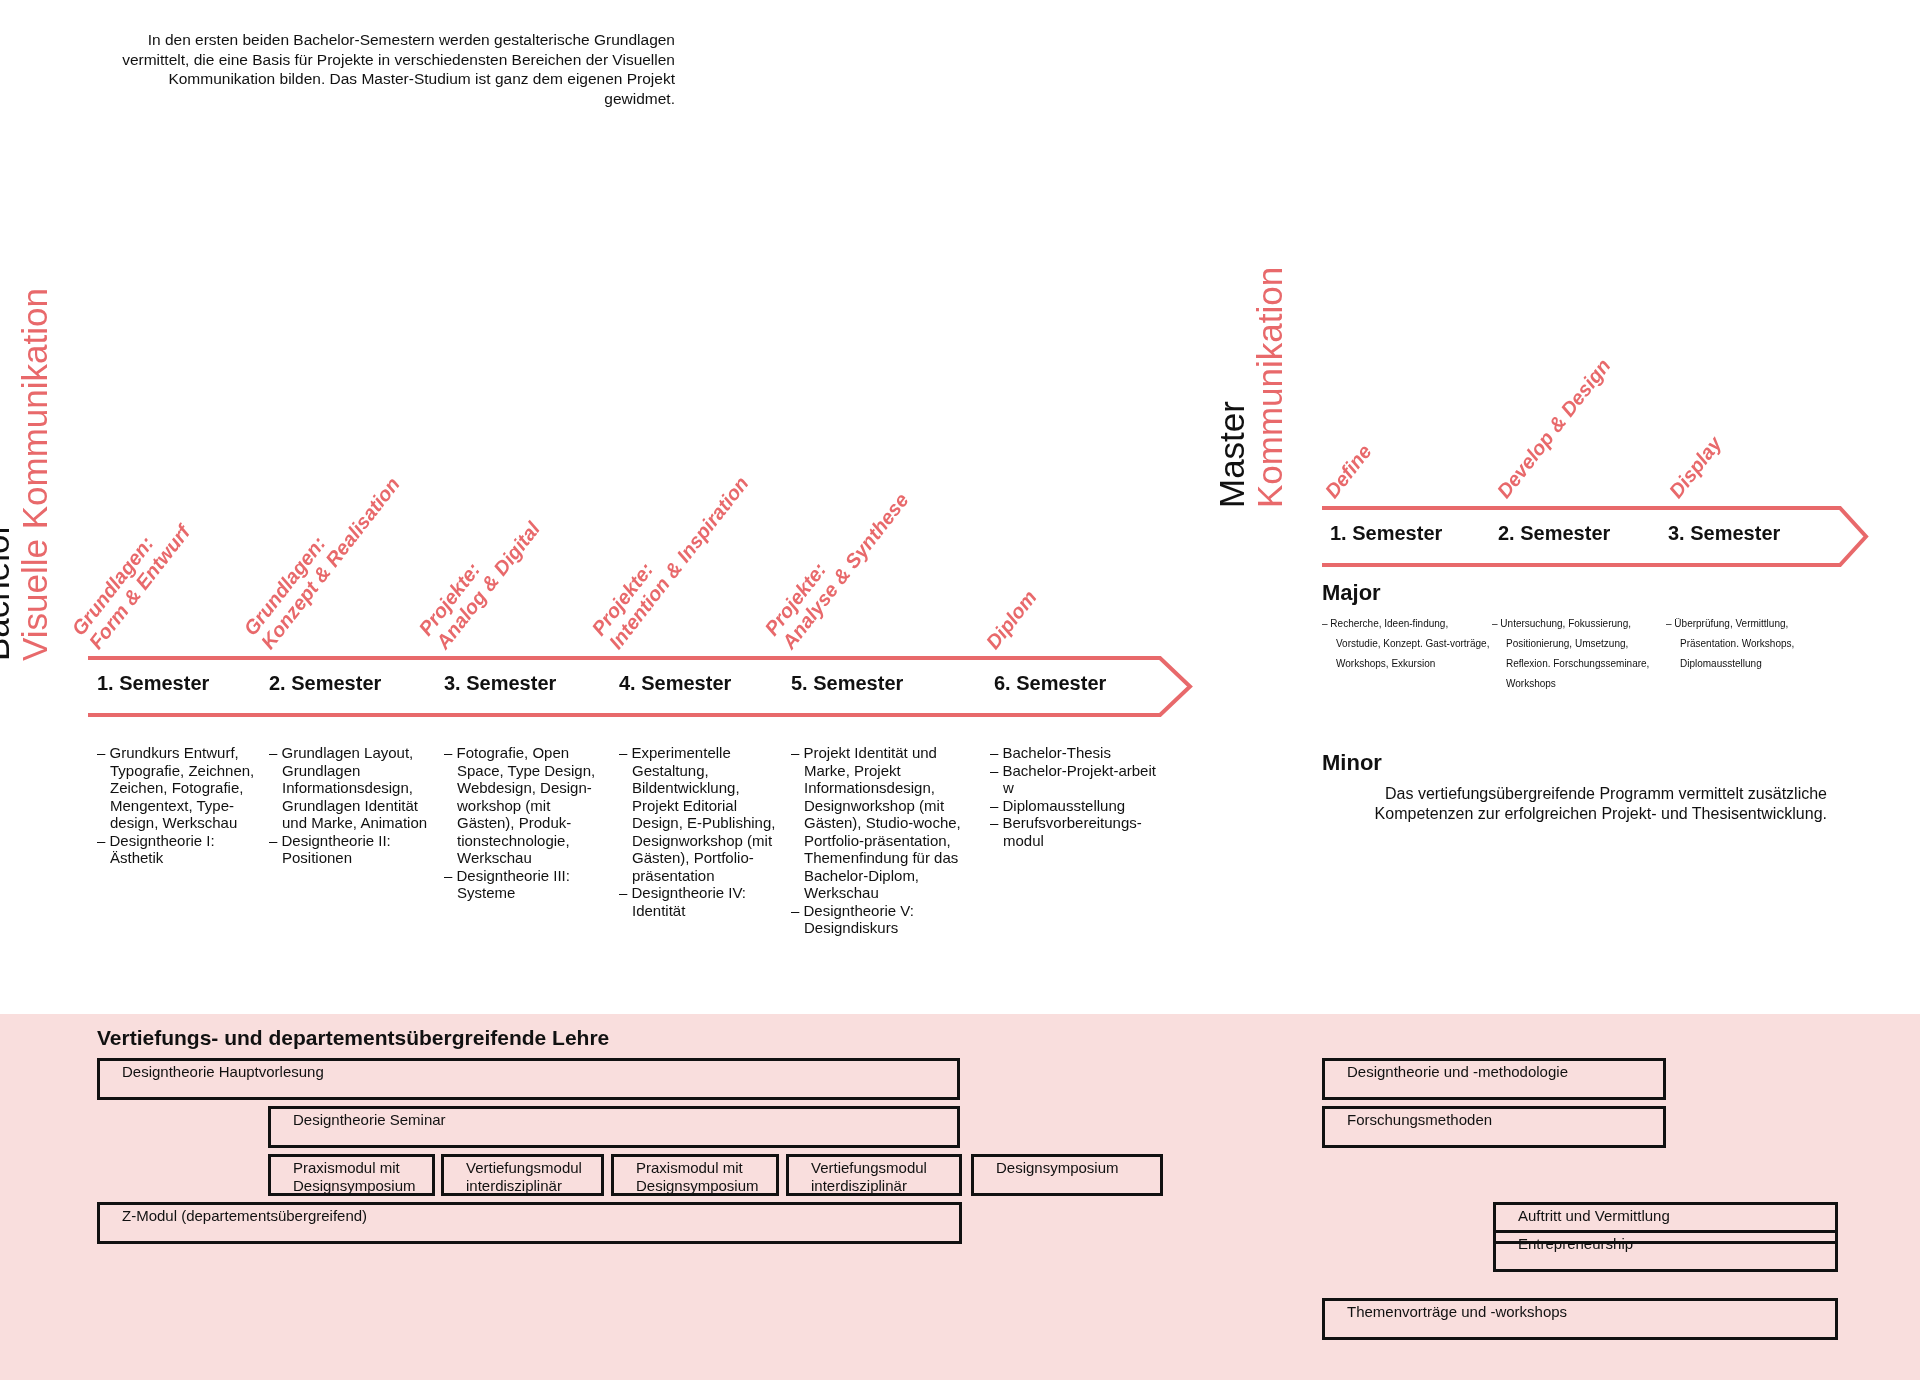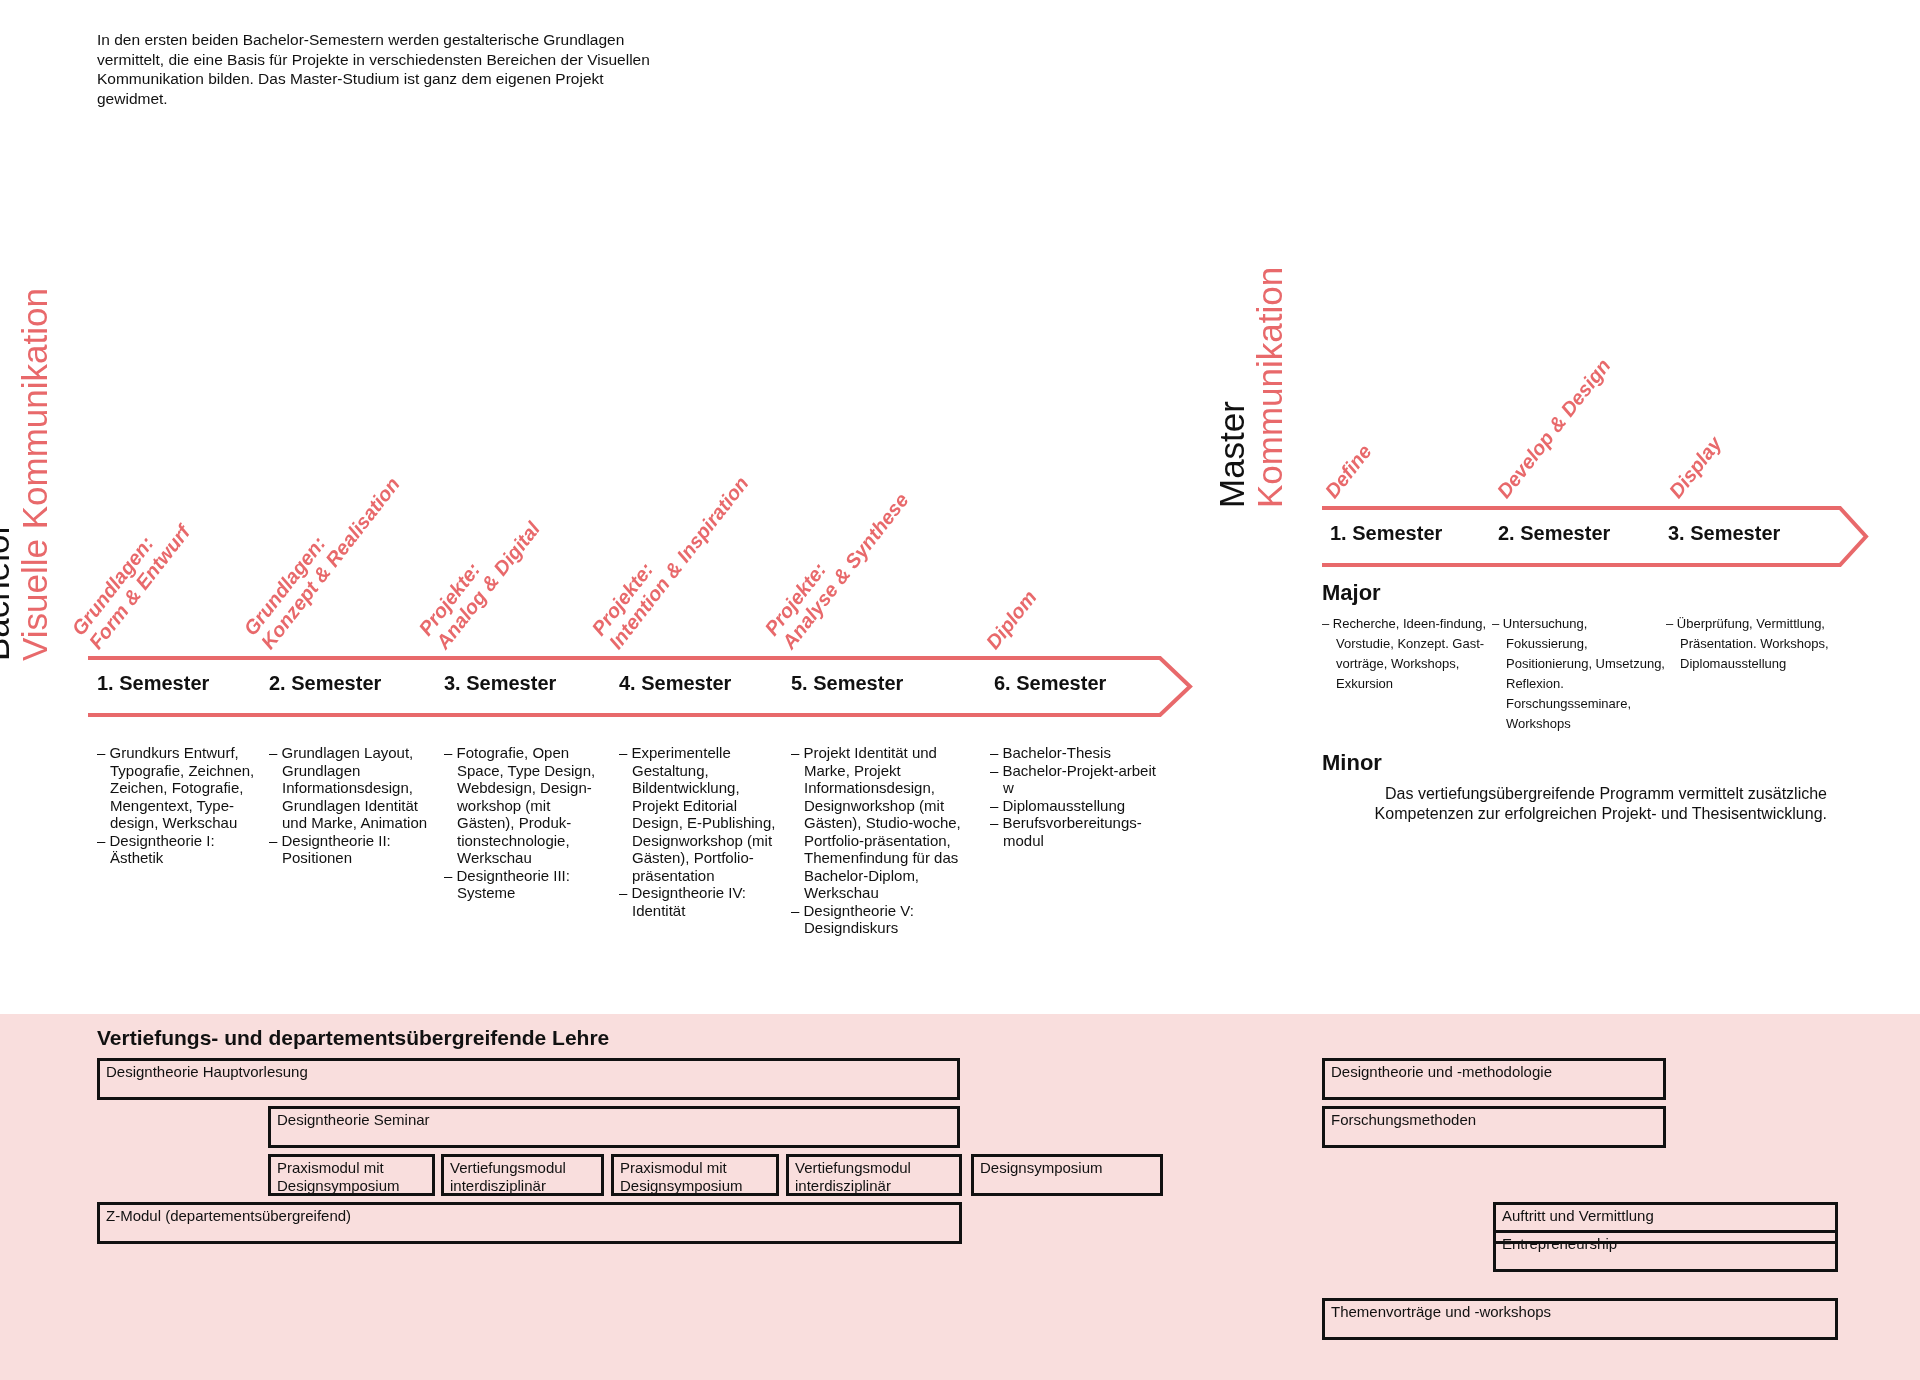--- a/index.html
+++ b/index.html
@@ -8,21 +8,21 @@
     --ink:#111111;
   }
   html,body{margin:0;padding:0;background:#fff;}
   .page{
     position:relative;width:1920px;height:1380px;background:#ffffff;
     font-family:"Liberation Sans", sans-serif;color:var(--ink);overflow:hidden;
   }
   .page *{box-sizing:border-box;}
   .intro{
     position:absolute;left:97px;top:30px;width:578px;
-    font-size:15.5px;line-height:19.5px;margin:0;
+    font-size:15.5px;line-height:19.5px;margin:0;text-align:right;
   }
   .bands{position:absolute;left:0;top:0;}
   .band{fill:none;stroke:var(--accent);stroke-width:4;}
   .vlabel{
     position:absolute;height:36px;line-height:36px;white-space:nowrap;
     font-size:35px;transform:rotate(-90deg);transform-origin:0 100%;
   }
   .vlabel.red{color:var(--accent);}
   .diag{
     position:absolute;transform:rotate(-52deg);transform-origin:0 100%;
@@ -31,31 +31,31 @@
   }
   .diag div:empty{display:none;}
   .semnum{
     position:absolute;top:672px;font-weight:bold;font-size:20px;white-space:nowrap;
   }
   .semnum.m{top:522px;}
   .col{position:absolute;top:744px;font-size:15px;line-height:17.5px;}
   .li{padding-left:13px;text-indent:-13px;}
   .li::before{content:"\2013\00a0";}
   .sechead{position:absolute;font-weight:bold;font-size:22px;line-height:26px;white-space:nowrap;}
-  .mcol{position:absolute;top:614px;font-size:13px;line-height:20px;}
+  .mcol{position:absolute;top:614px;font-size:10px;line-height:20px;}
   .mcol .li{padding-left:14px;text-indent:-14px;}
   .minortext{position:absolute;font-size:16px;line-height:20px;text-align:right;}
   .lehre-bg{
     position:absolute;left:0;top:1014px;width:1920px;height:366px;
     background:var(--section-bg);
   }
   .lehre-title{position:absolute;font-weight:bold;font-size:21px;white-space:nowrap;}
   .box{
     position:absolute;height:42px;border:3px solid var(--ink);
-    font-size:15px;line-height:18px;padding:2px 6px;overflow:hidden;
+    font-size:15px;line-height:18px;padding:2px 22px;overflow:hidden;
   }
   .box.center{text-align:left;}
 </style>
 </head>
 <body>
 
 <div class="page">
 
   <p class="intro">In den ersten beiden Bachelor-Semestern werden gestalterische Grundlagen vermittelt, die eine Basis für Projekte in verschiedensten Bereichen der Visuellen Kommunikation bilden. Das Master-Studium ist ganz dem eigenen Projekt gewidmet.</p>
 

